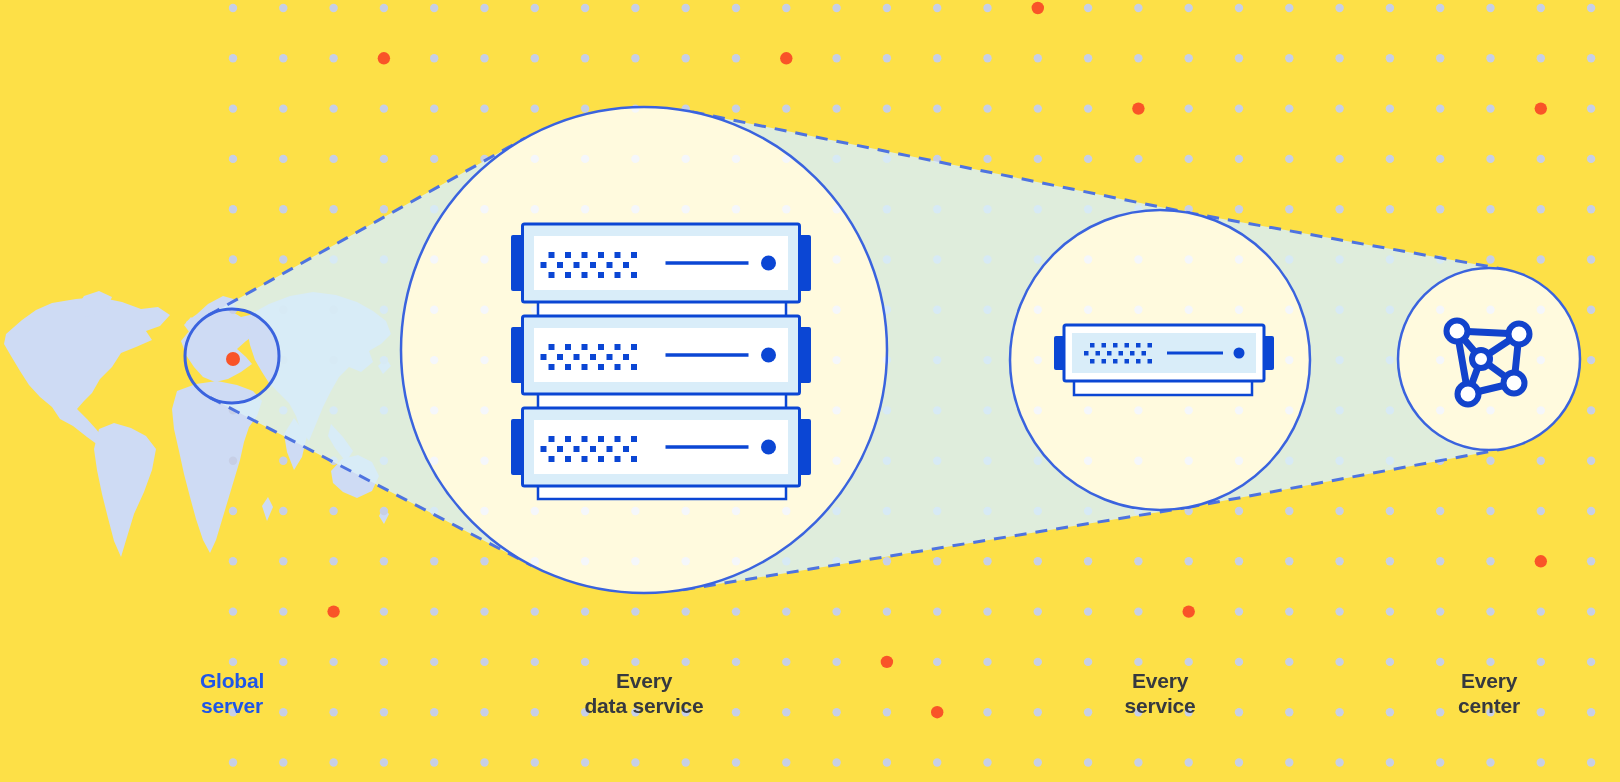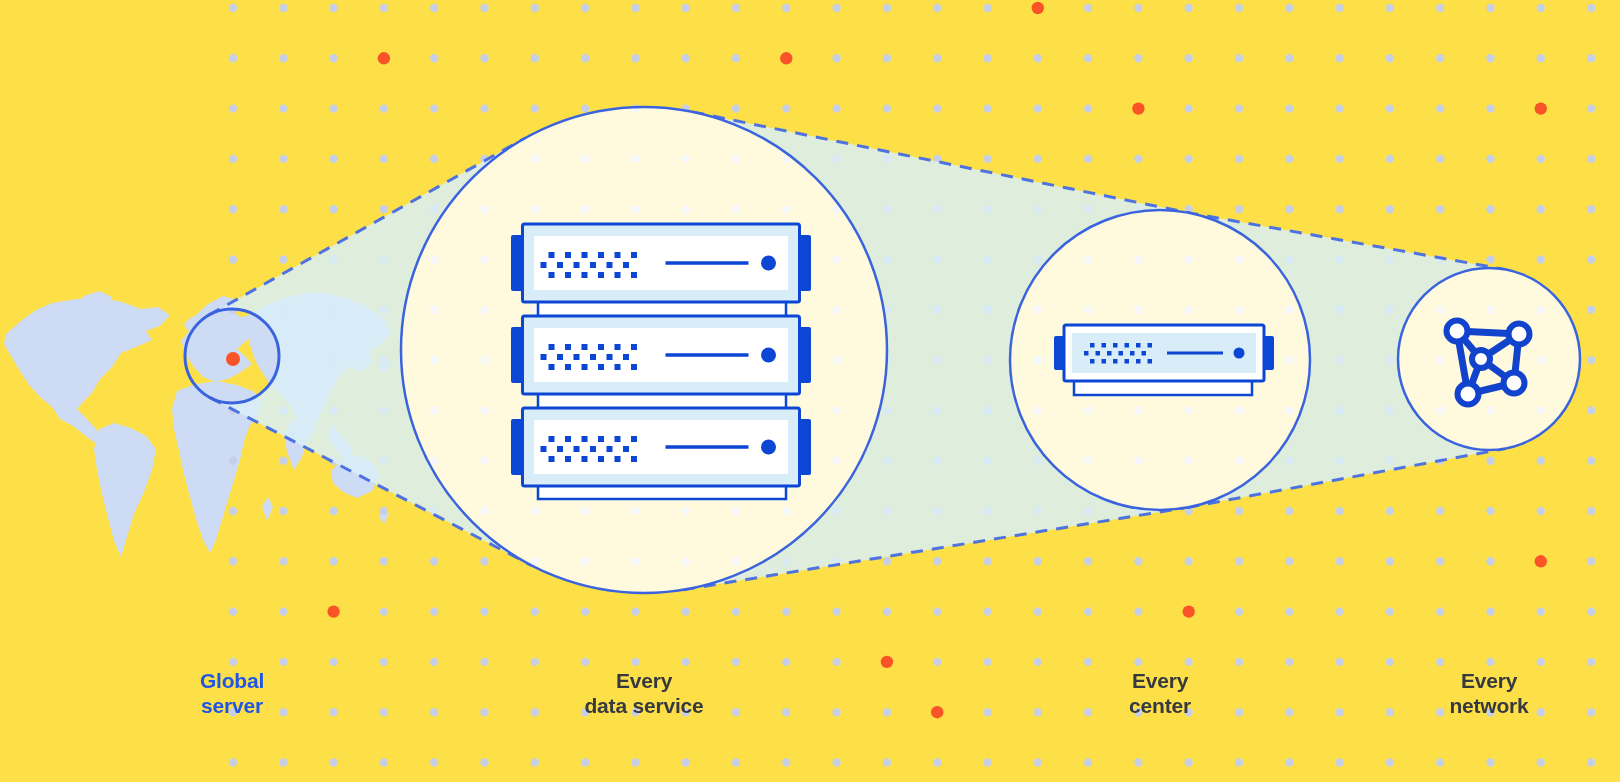--- a/index.html
+++ b/index.html
@@ -621,19 +621,19 @@
   <div class="lbl" style="left: 232px; top: 668px; color: rgb(31, 86, 232);">
     <span>Global</span>
     <span>server</span>
   </div>
   <div class="lbl" style="left: 644px; top: 668px; color: rgb(54, 57, 63);">
     <span>Every</span>
     <span>data service</span>
   </div>
   <div class="lbl" style="left: 1160px; top: 668px; color: rgb(54, 57, 63);">
     <span>Every</span>
-    <span>center</span>
+    <span>service</span>
   </div>
   <div class="lbl" style="left: 1489px; top: 668px; color: rgb(54, 57, 63);">
     <span>Every</span>
-    <span>network</span>
+    <span>center</span>
   </div>
 </div>
 
 </body></html>

